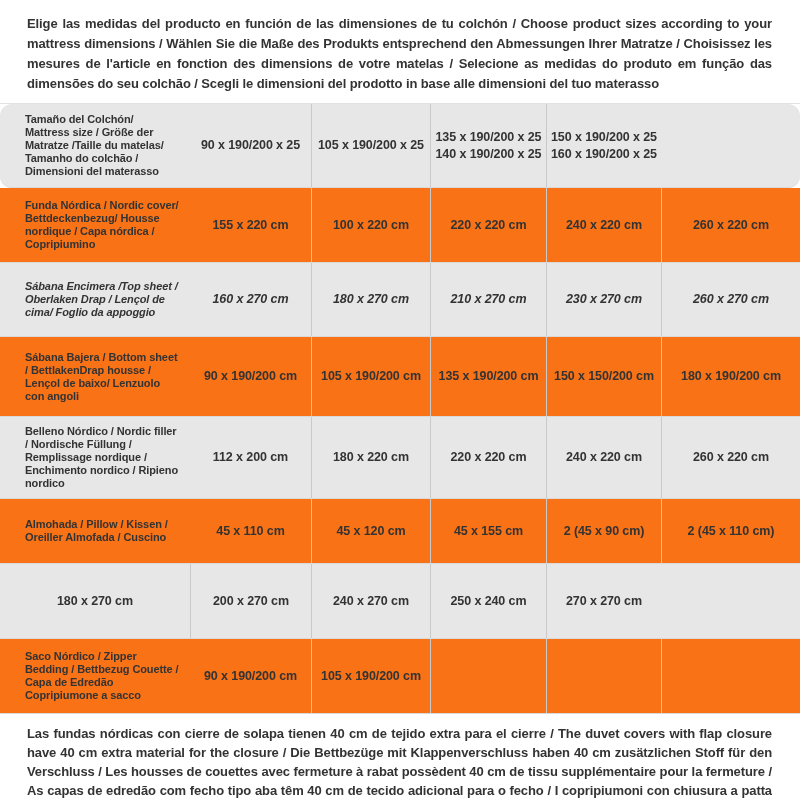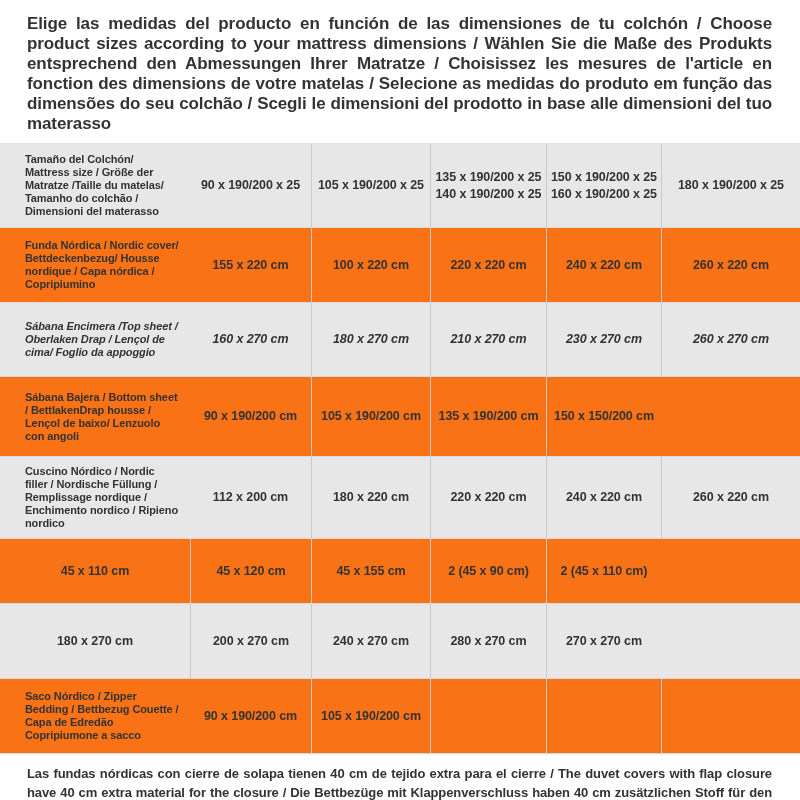--- a/index.html
+++ b/index.html
@@ -11,21 +11,21 @@
     width: 800px;
     height: 800px;
     overflow: hidden;
     font-family: "Liberation Sans", sans-serif;
     font-weight: 700;
     color: #333333;
     letter-spacing: -0.1px;
   }
   .intro {
     margin: 14px 28px 4px 27px;
-    font-size: 17px;
+    font-size: 13px;
     line-height: 20px;
     text-align: justify;
   }
   .size-table {
     margin-top: 9px;
     border-top: 1px solid #e2e2e2;
   }
   .t-row {
     display: grid;
     grid-template-columns: 190px 121px 119px 116px 115px 139px;
@@ -45,21 +45,21 @@
     display: flex;
     align-items: center;
     justify-content: center;
     text-align: center;
     font-size: 12.5px;
     line-height: 17px;
     white-space: pre-line;
     padding: 4px 2px;
   }
   .cell-value.sep { border-left: 1px solid #c9c9c9; }
-  .h84 { min-height: 83px; }
+  .h84 { min-height: 83px; border-radius: 12px; }
   .h75 { min-height: 74px; }
   .h74 { min-height: 73px; font-style: italic; }
   .h80 { min-height: 79px; }
   .h65 { min-height: 64px; }
   .footnote {
     margin: 10px 28px 0 27px;
     font-size: 13px;
     line-height: 19px;
     text-align: justify;
   }
@@ -72,21 +72,20 @@
 <div class="size-table">
 
   <div class="t-row gray h84">
     <div class="cell-label">Tamaño del Colchón/ Mattress size / Größe der Matratze /Taille du matelas/ Tamanho do colchão / Dimensioni del materasso</div>
     <div class="cell-value">90 x 190/200 x 25</div>
     <div class="cell-value sep">105 x 190/200 x 25</div>
     <div class="cell-value sep">135 x 190/200 x 25
 140 x 190/200 x 25</div>
     <div class="cell-value sep">150 x 190/200 x 25
 160 x 190/200 x 25</div>
-    <div class="cell-value sep">180 x 190/200 x 25</div>
   </div>
 
   <div class="t-row h75">
     <div class="cell-label">Funda Nórdica /  Nordic cover/ Bettdeckenbezug/ Housse nordique  / Capa nórdica / Copripiumino</div>
     <div class="cell-value">155 x 220 cm</div>
     <div class="cell-value sep">100 x 220 cm</div>
     <div class="cell-value sep">220 x 220 cm</div>
     <div class="cell-value sep">240 x 220 cm</div>
     <div class="cell-value sep">260 x 220 cm</div>
   </div>
@@ -99,44 +98,46 @@
     <div class="cell-value sep">230 x 270 cm</div>
     <div class="cell-value sep">260 x 270 cm</div>
   </div>
 
   <div class="t-row h80">
     <div class="cell-label">Sábana Bajera / Bottom sheet / BettlakenDrap housse / Lençol de baixo/ Lenzuolo con angoli</div>
     <div class="cell-value">90 x 190/200 cm</div>
     <div class="cell-value sep">105 x 190/200 cm</div>
     <div class="cell-value sep">135 x 190/200 cm</div>
     <div class="cell-value sep">150 x 150/200 cm</div>
+    <div class="cell-value sep">180 x 190/200 cm</div>
   </div>
 
   <div class="t-row gray h80">
-    <div class="cell-label">Cuscino Nórdico / Nordic filler / Nordische Füllung / Remplissage nordique / Enchimento nordico / Ripieno nordico</div>
+    <div class="cell-label">Belleno Nórdico / Nordic filler / Nordische Füllung / Remplissage nordique / Enchimento nordico / Ripieno nordico</div>
     <div class="cell-value">112 x 200 cm</div>
     <div class="cell-value sep">180 x 220 cm</div>
     <div class="cell-value sep">220 x 220 cm</div>
     <div class="cell-value sep">240 x 220 cm</div>
     <div class="cell-value sep">260 x 220 cm</div>
   </div>
 
   <div class="t-row h65">
+    <div class="cell-label">Almohada  / Pillow / Kissen / Oreiller Almofada / Cuscino</div>
     <div class="cell-value">45 x 110 cm</div>
     <div class="cell-value sep">45 x 120 cm</div>
     <div class="cell-value sep">45 x 155 cm</div>
     <div class="cell-value sep">2 (45 x 90 cm)</div>
     <div class="cell-value sep">2 (45 x 110 cm)</div>
   </div>
 
   <div class="t-row gray h75">
     <div class="cell-value">180 x 270 cm</div>
     <div class="cell-value sep">200 x 270 cm</div>
     <div class="cell-value sep">240 x 270 cm</div>
-    <div class="cell-value sep">280 x 270 cm</div>
+    <div class="cell-value sep">250 x 240 cm</div>
     <div class="cell-value sep">270 x 270 cm</div>
   </div>
 
   <div class="t-row h75">
     <div class="cell-label">Saco Nórdico / Zipper Bedding / Bettbezug Couette  / Capa de Edredão Copripiumone a sacco</div>
     <div class="cell-value">90 x 190/200 cm</div>
     <div class="cell-value sep">105 x 190/200 cm</div>
     <div class="cell-value sep"></div>
     <div class="cell-value sep"></div>
     <div class="cell-value sep"></div>

